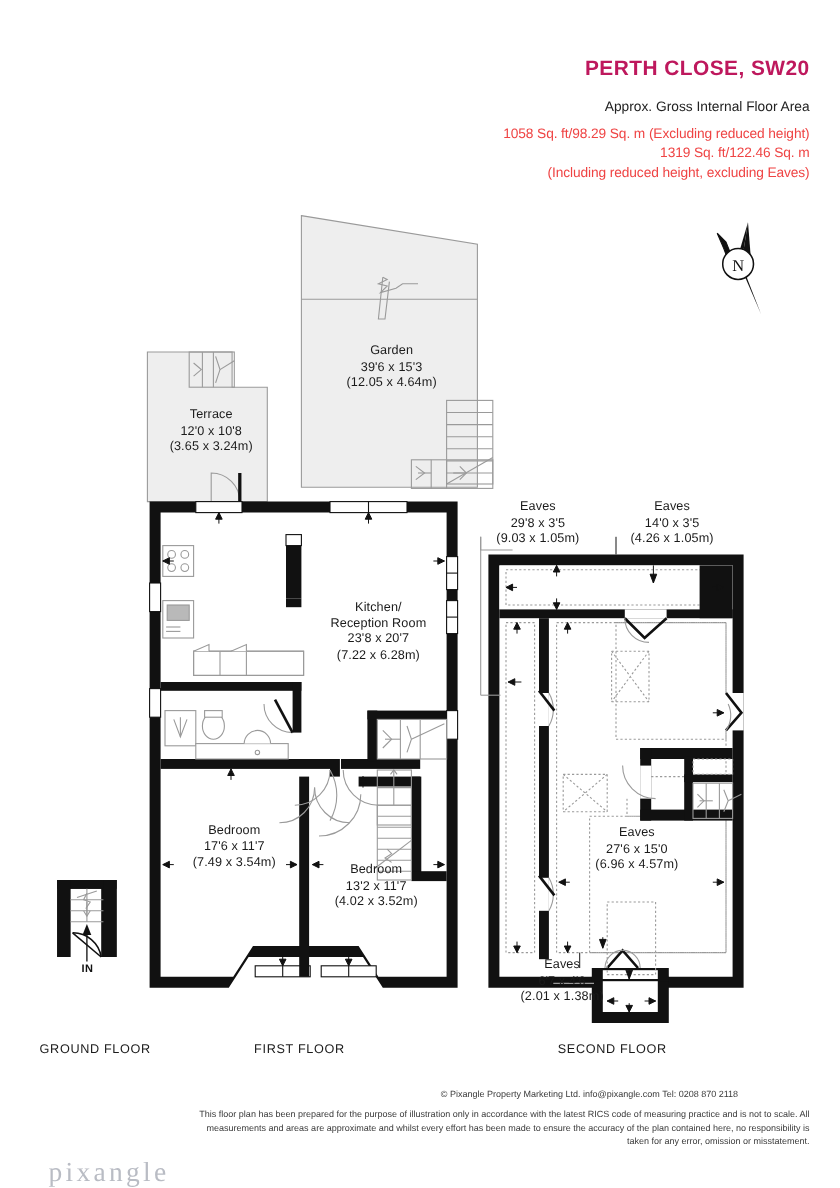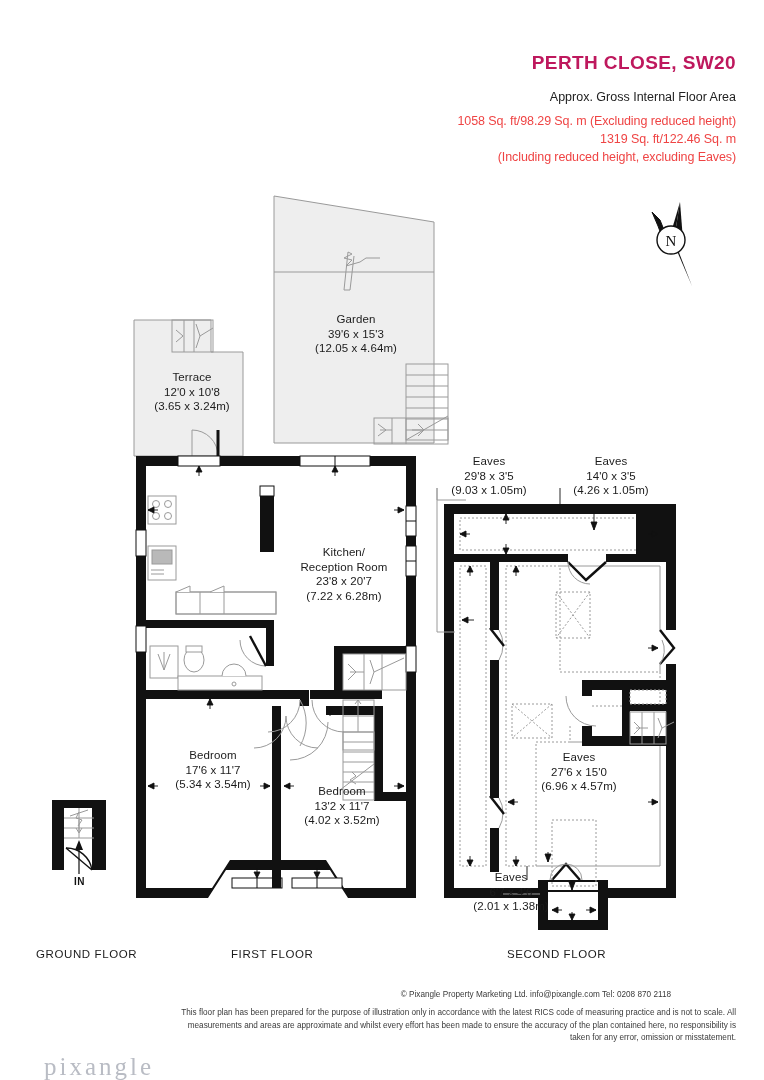--- a/index.html
+++ b/index.html
@@ -542,21 +542,21 @@
 <div class="room-label" style="left:278px; top:525px; width:132px;margin-top:20px;">
   <span class="rl-name">Kitchen/</span>
   <span class="rl-name">Reception Room</span>
   <span class="rl-imp">23'8 x 20'7</span>
   <span class="rl-met">(7.22 x 6.28m)</span>
 </div>
 
 <div class="room-label" style="left:155px; top:748px; width:116px;">
   <span class="rl-name">Bedroom</span>
   <span class="rl-imp">17'6 x 11'7</span>
-  <span class="rl-met">(5.34 x 3.54m)</span>
+  <span class="rl-met">(7.49 x 3.54m)</span>
 </div>
 
 <div class="room-label" style="left:284px; top:784px; width:116px;">
   <span class="rl-name">Bedroom</span>
   <span class="rl-imp">13'2 x 11'7</span>
   <span class="rl-met">(4.02 x 3.52m)</span>
 </div>
 
 <div class="room-label" style="left:522px; top:750px; width:114px;">
   <span class="rl-name">Eaves</span>

